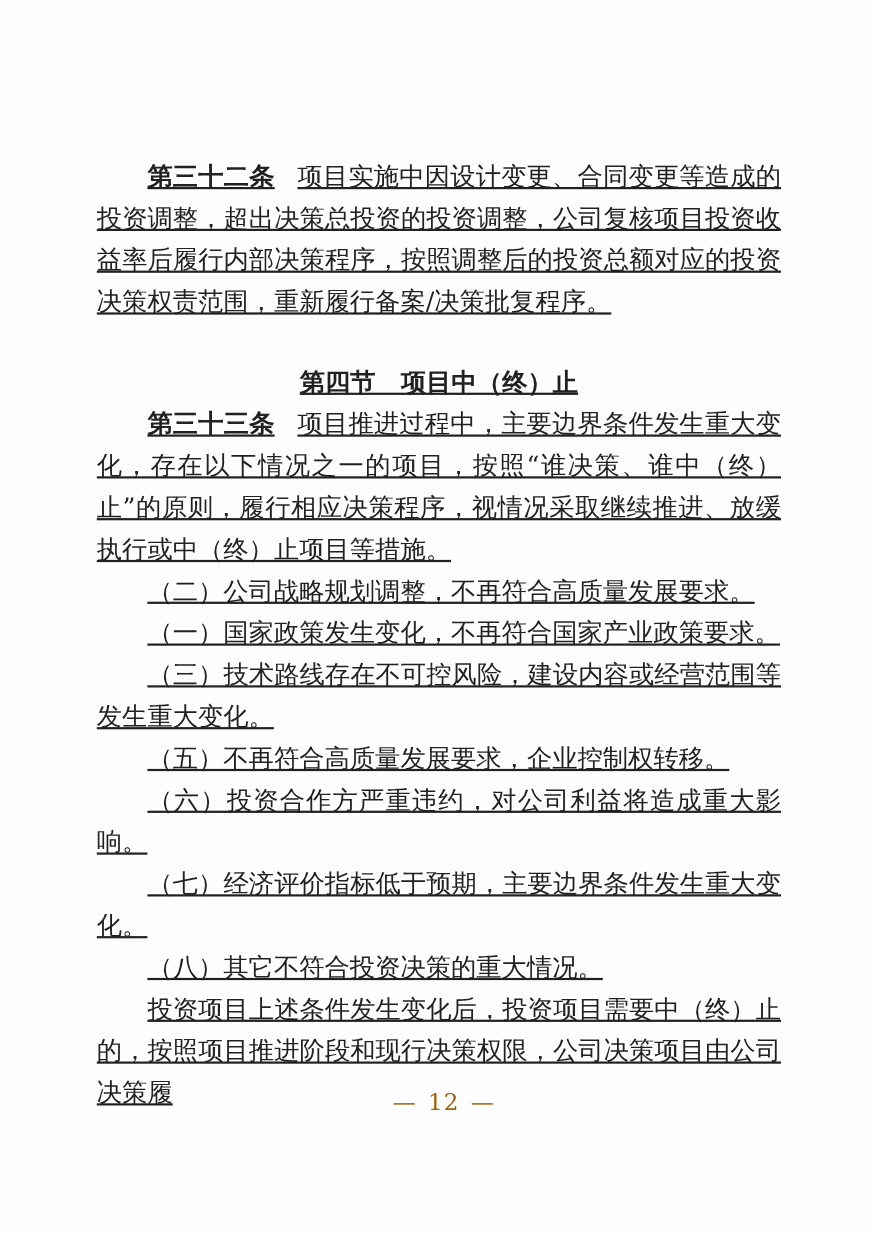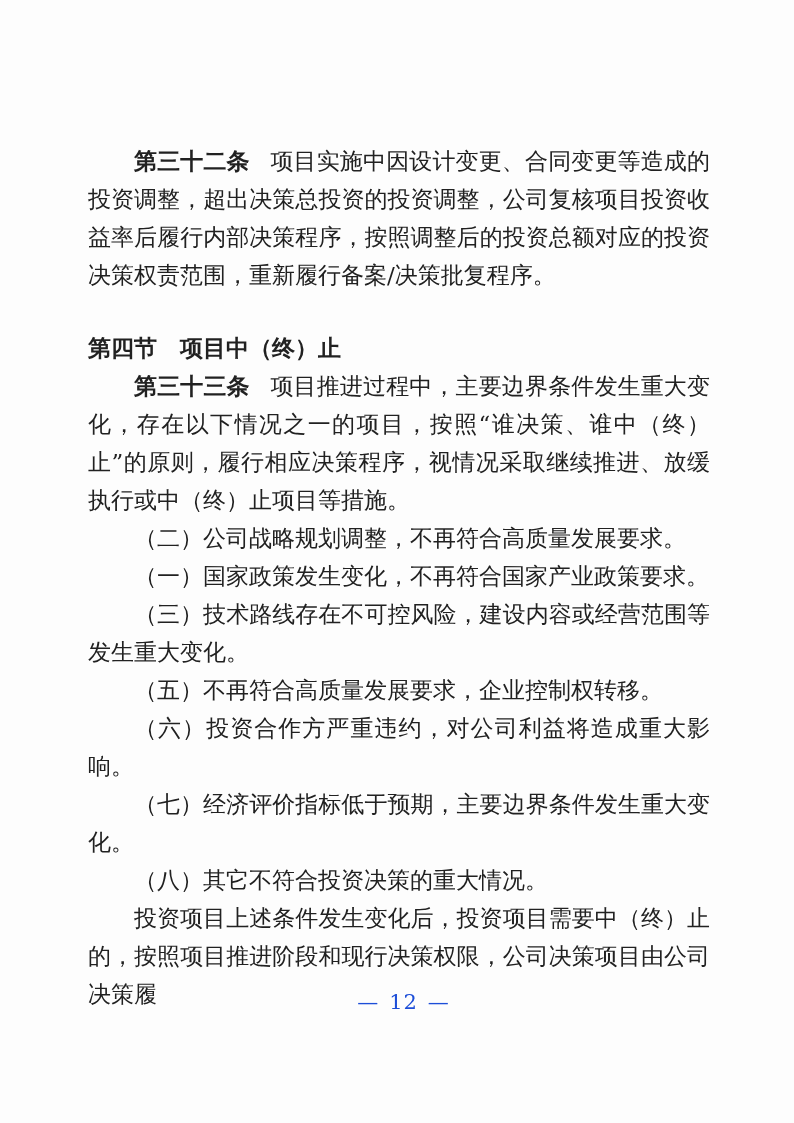--- a/index.html
+++ b/index.html
@@ -21,39 +21,40 @@
     left: 88px;
     right: 84px;
     top: 142px;
     font-size: 23px;
     line-height: 38px;
     text-align: justify;
   }
   .content p {
     margin: 0;
     text-indent: 2em;
+    text-decoration: underline;
   }
   .article-label {
     font-weight: bold;
     margin-right: 0.9em;
   }
   .section-heading {
     text-indent: 0 !important;
-    text-align: left;
+    text-align: center;
     font-weight: bold;
     margin-top: 35px !important;
   }
   .footer {
     position: absolute;
     top: 990px;
     left: 0;
     right: 0;
     text-align: center;
     font-size: 21px;
-    color: #1d4ed8;
+    color: #a16207;
     letter-spacing: 1px;
     padding-left: 13px;
   }
   .footer .dash {
     padding: 0 10px;
   }
 </style>
 </head>
 <body>
 

